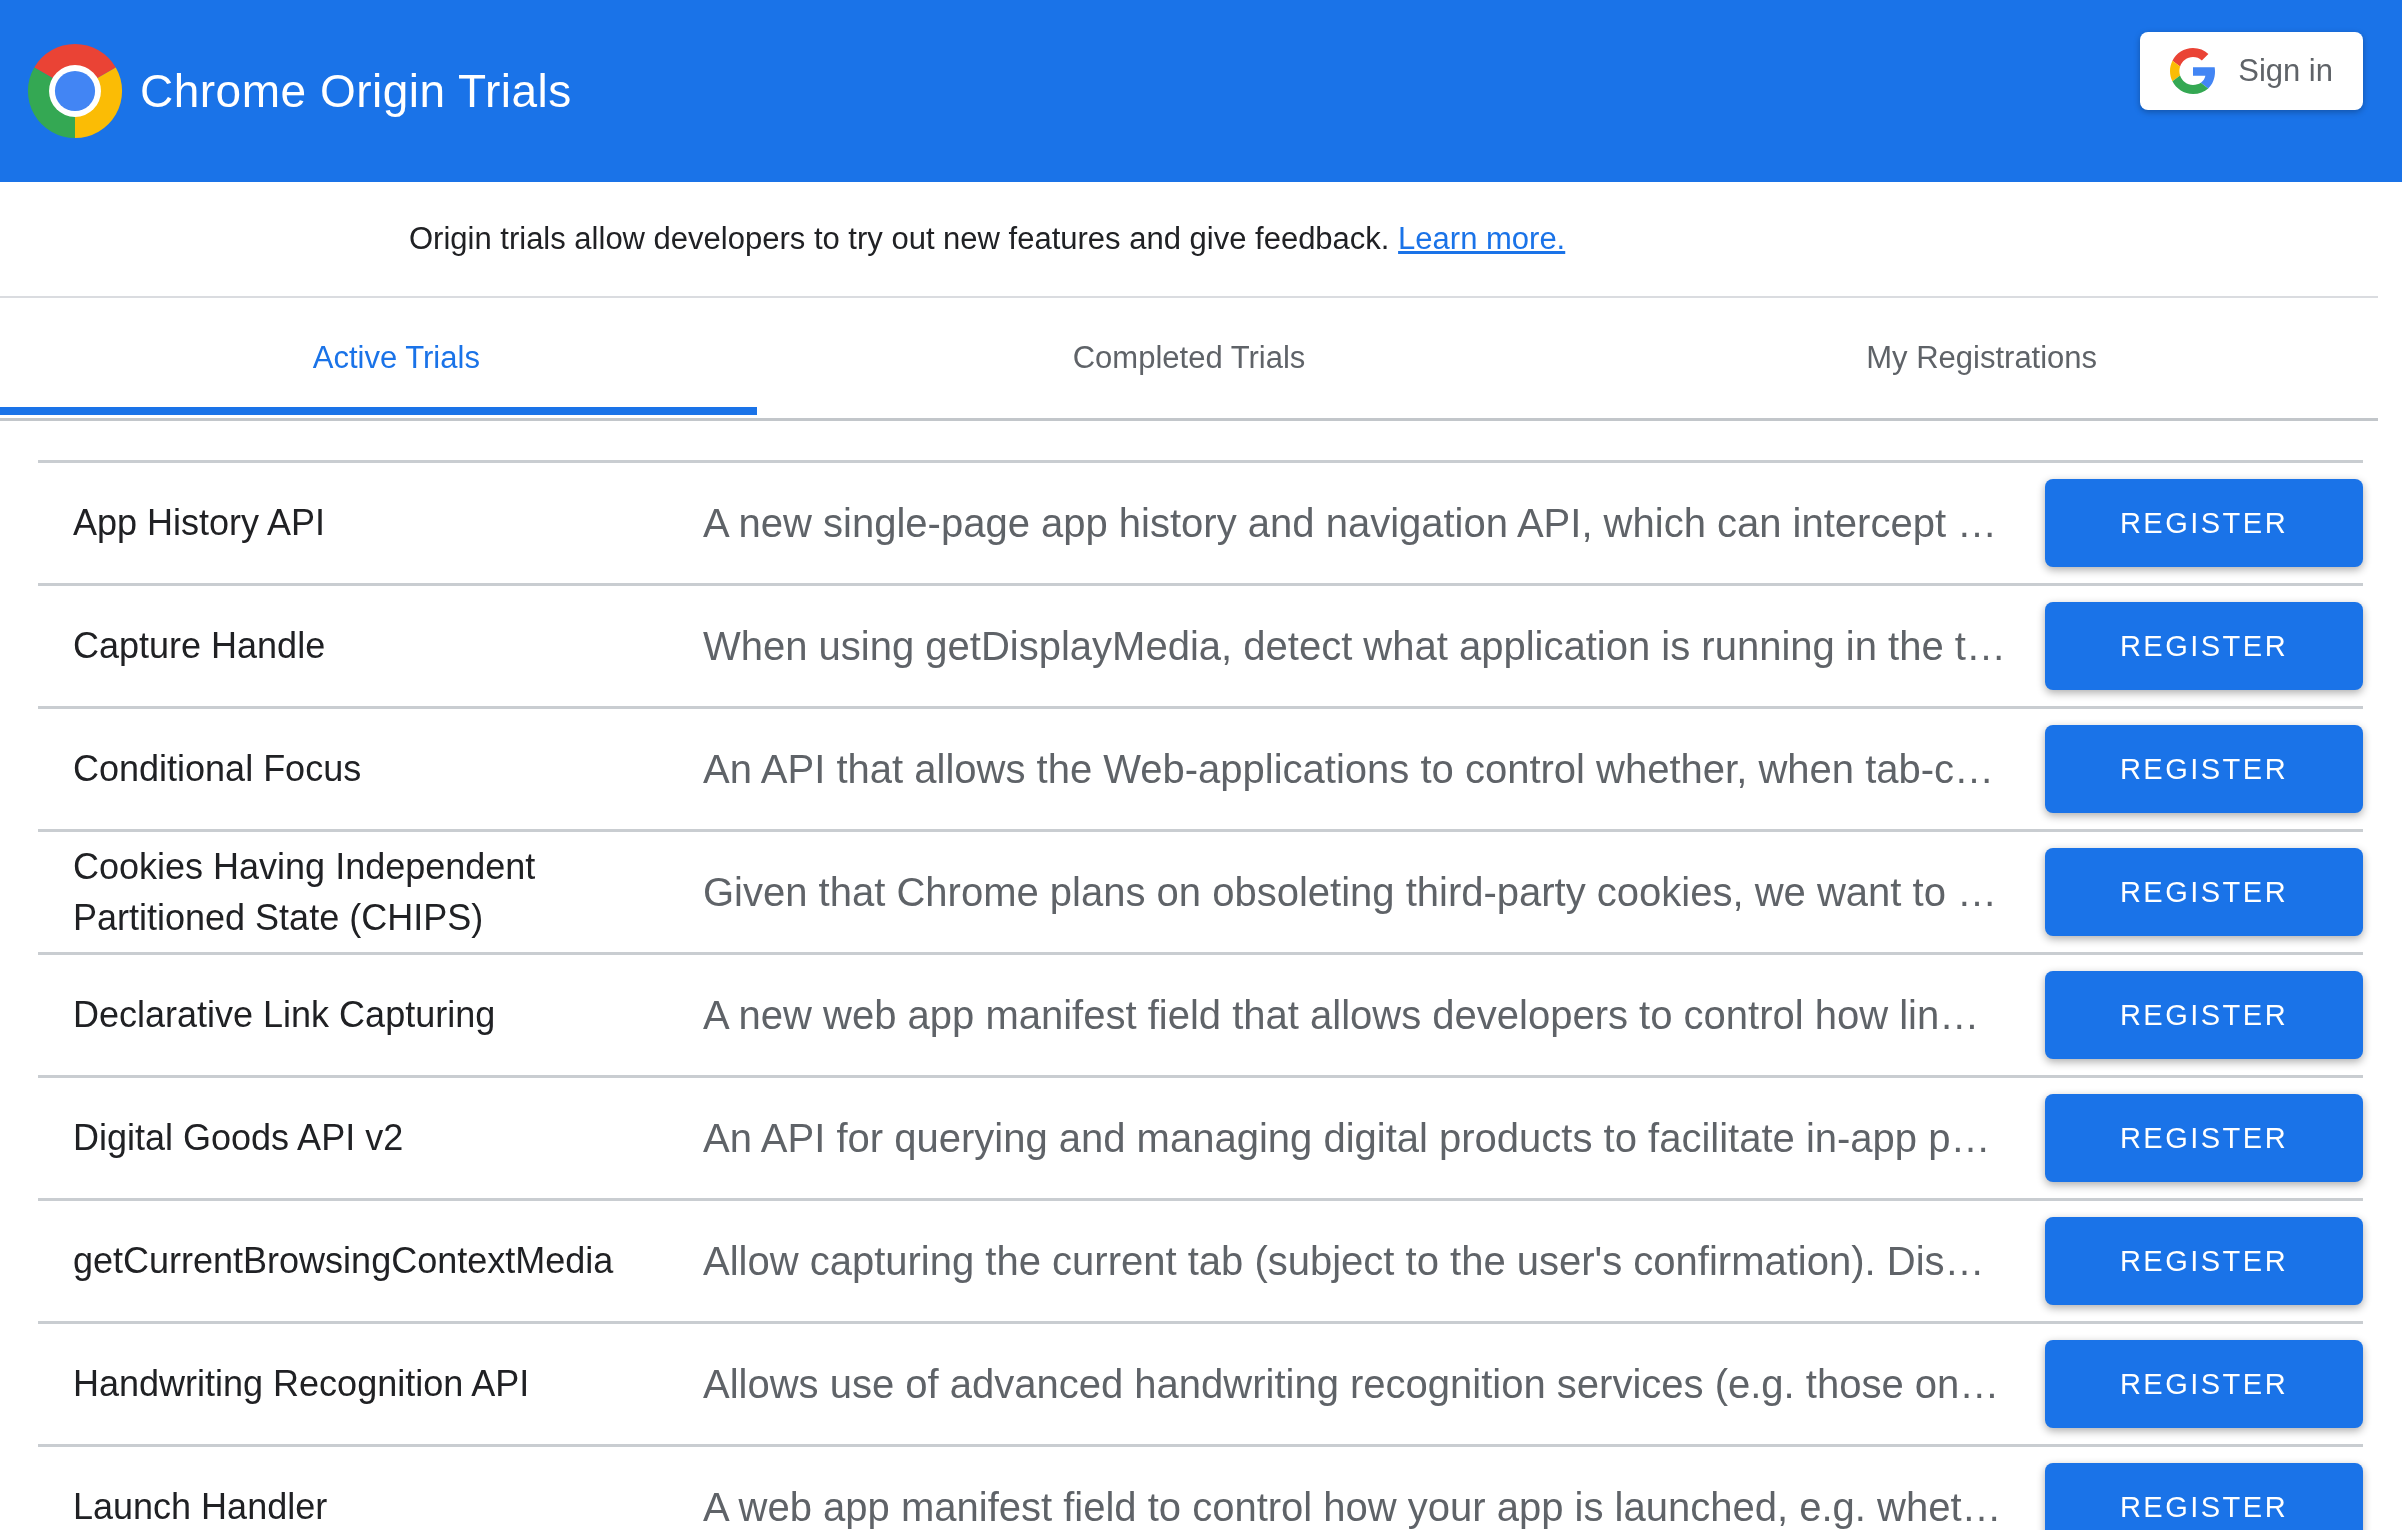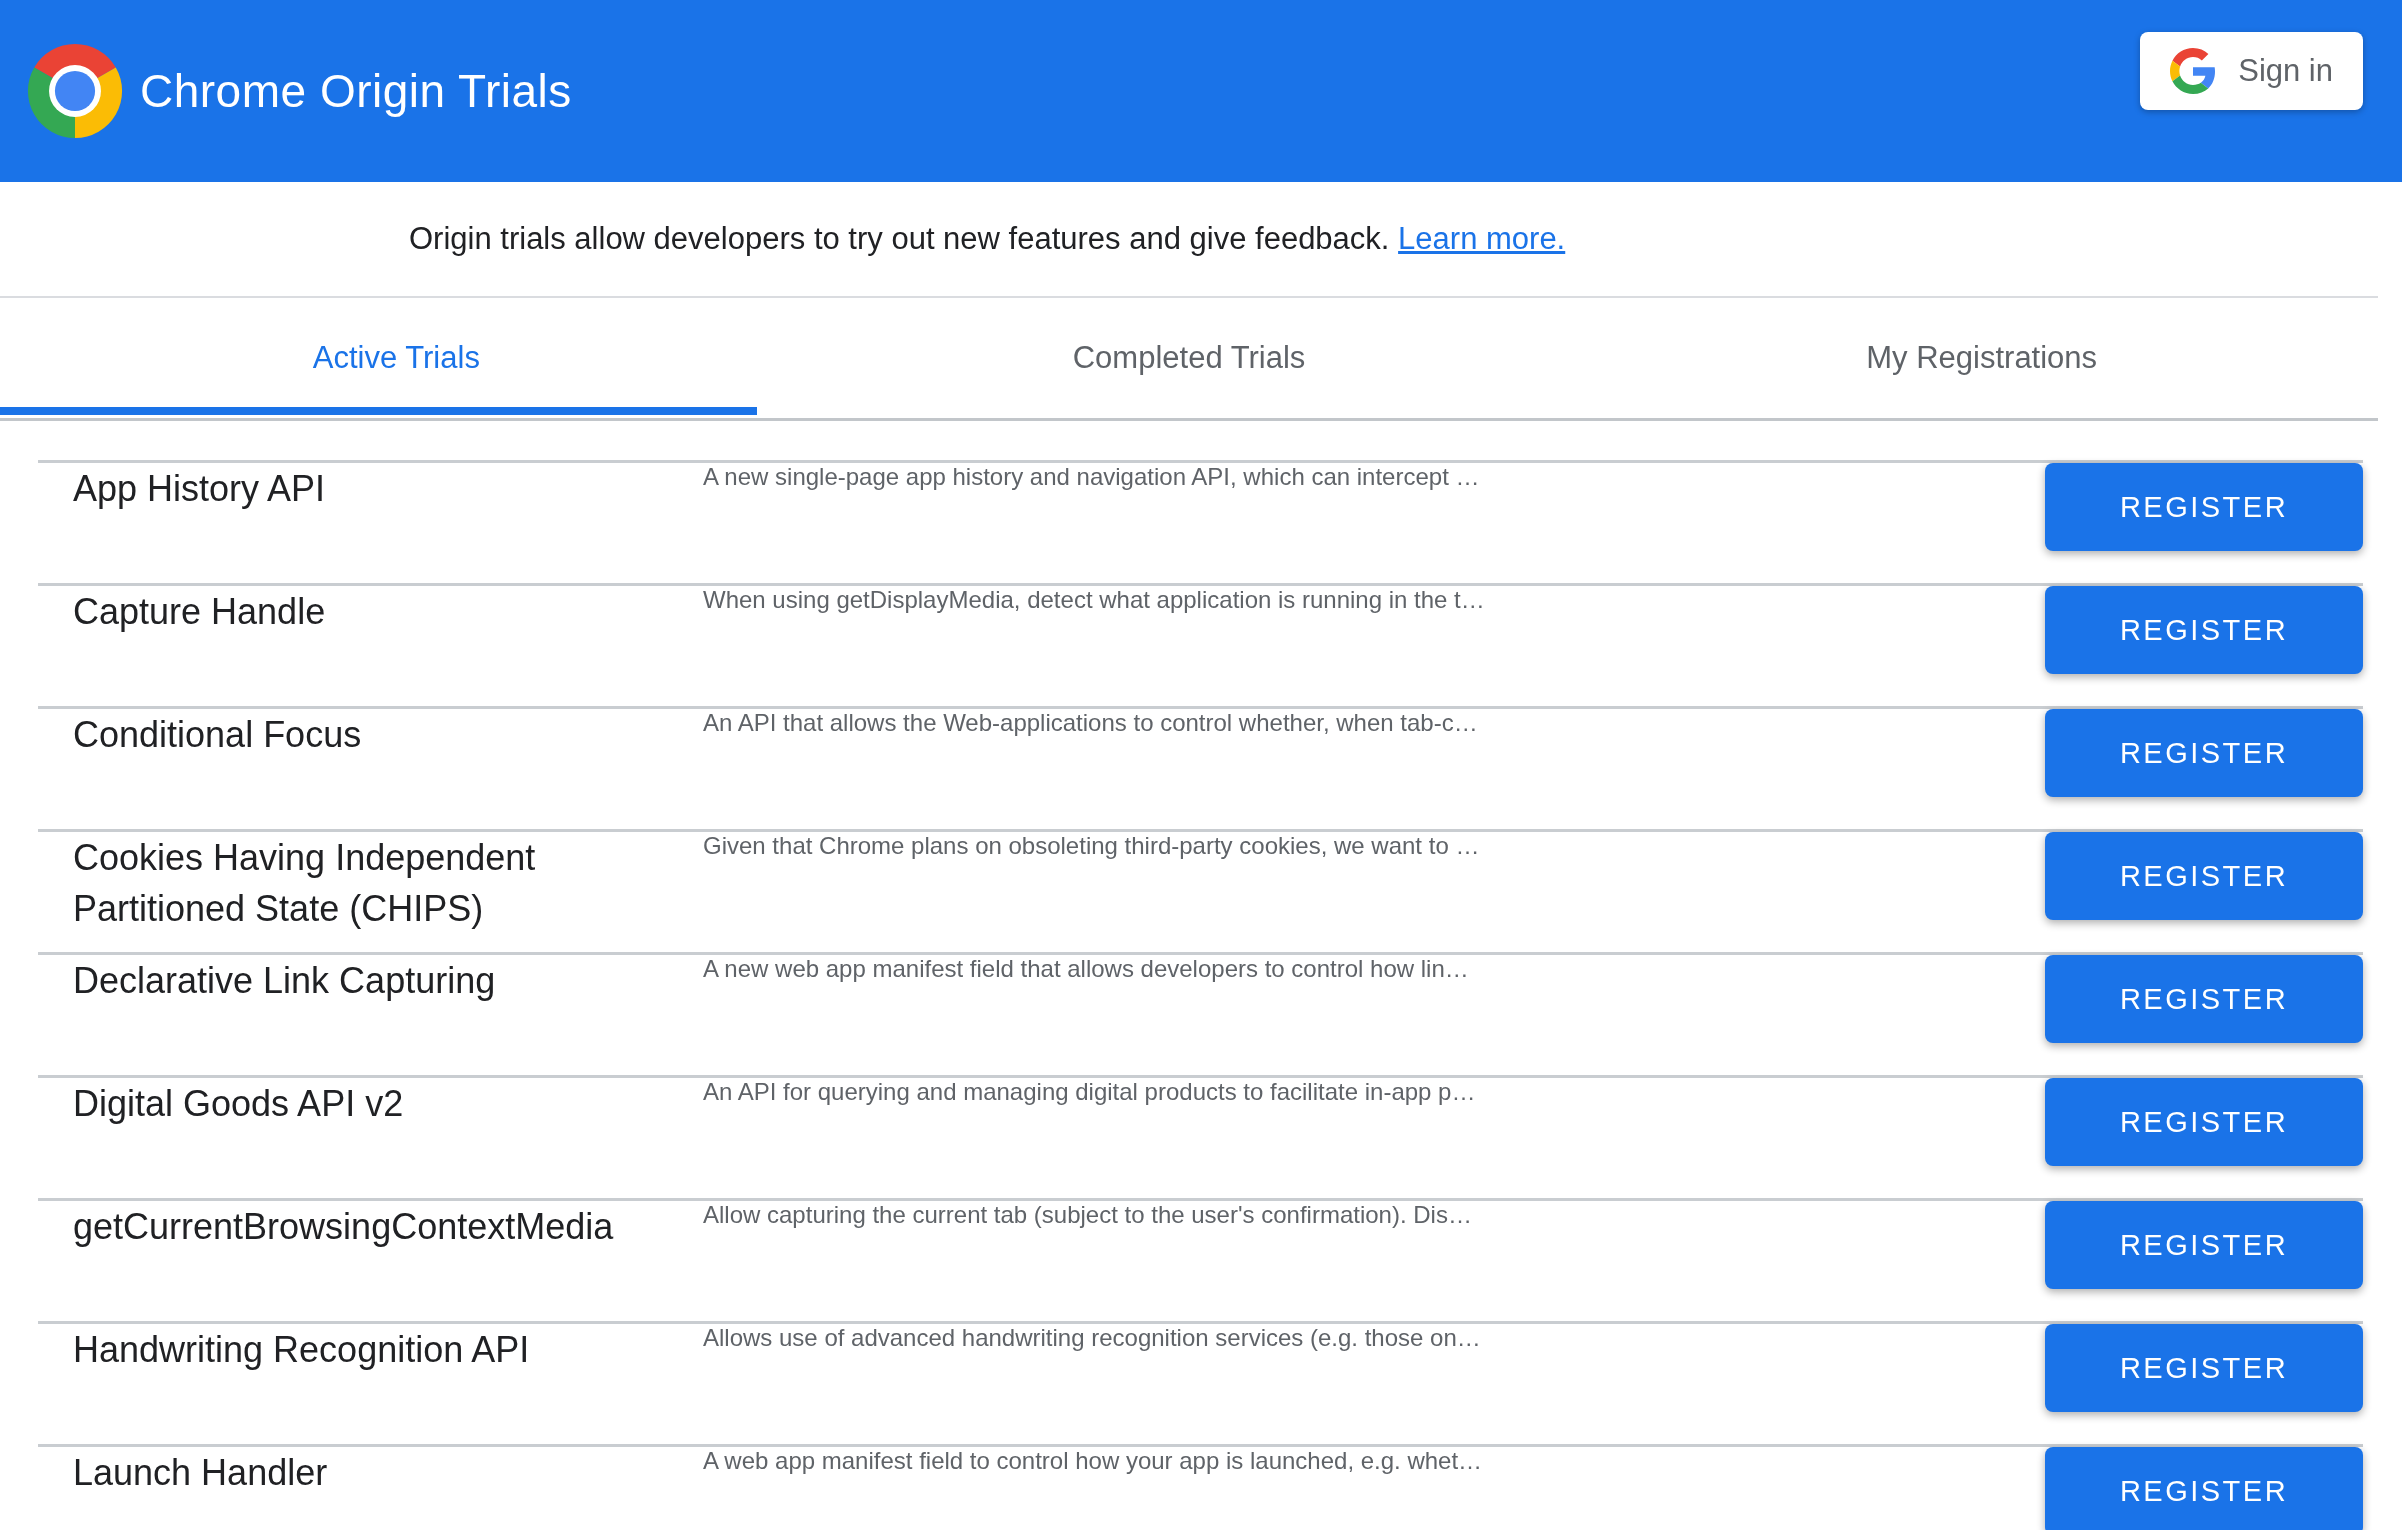--- a/index.html
+++ b/index.html
@@ -59,29 +59,29 @@
   .tab.active{color:var(--accent);}
   .tab.active::after{
     content:"";position:absolute;left:0;right:36px;bottom:3px;height:8px;
     background:var(--accent);
   }
 
   
   .content{padding:0 39px 0 38px;}
   .trial-list{margin-top:39px;border-top:3px solid var(--divider);}
   .trial-row{
-    display:flex;height:123px;
+    display:flex;align-items:center;height:123px;
     border-bottom:3px solid var(--divider);padding-left:35px;
   }
   .trial-name{
     width:630px;flex:0 0 auto;font-size:36px;color:var(--text-dark);
     line-height:1.42;padding-right:24px;
   }
   .trial-desc{
-    flex:1;font-size:24px;color:var(--text-gray);
+    flex:1;font-size:40px;color:var(--text-gray);
     white-space:nowrap;overflow:hidden;padding-right:20px;
   }
   .register-btn{
     flex:0 0 auto;width:318px;height:88px;
     background:var(--accent);color:#fff;border:none;border-radius:8px;
     font-family:"Liberation Sans","DejaVu Sans",sans-serif;
     font-size:29px;font-weight:500;letter-spacing:2.5px;
     box-shadow:0 3px 8px rgba(0,0,0,.32);cursor:pointer;
   }
 </style>

